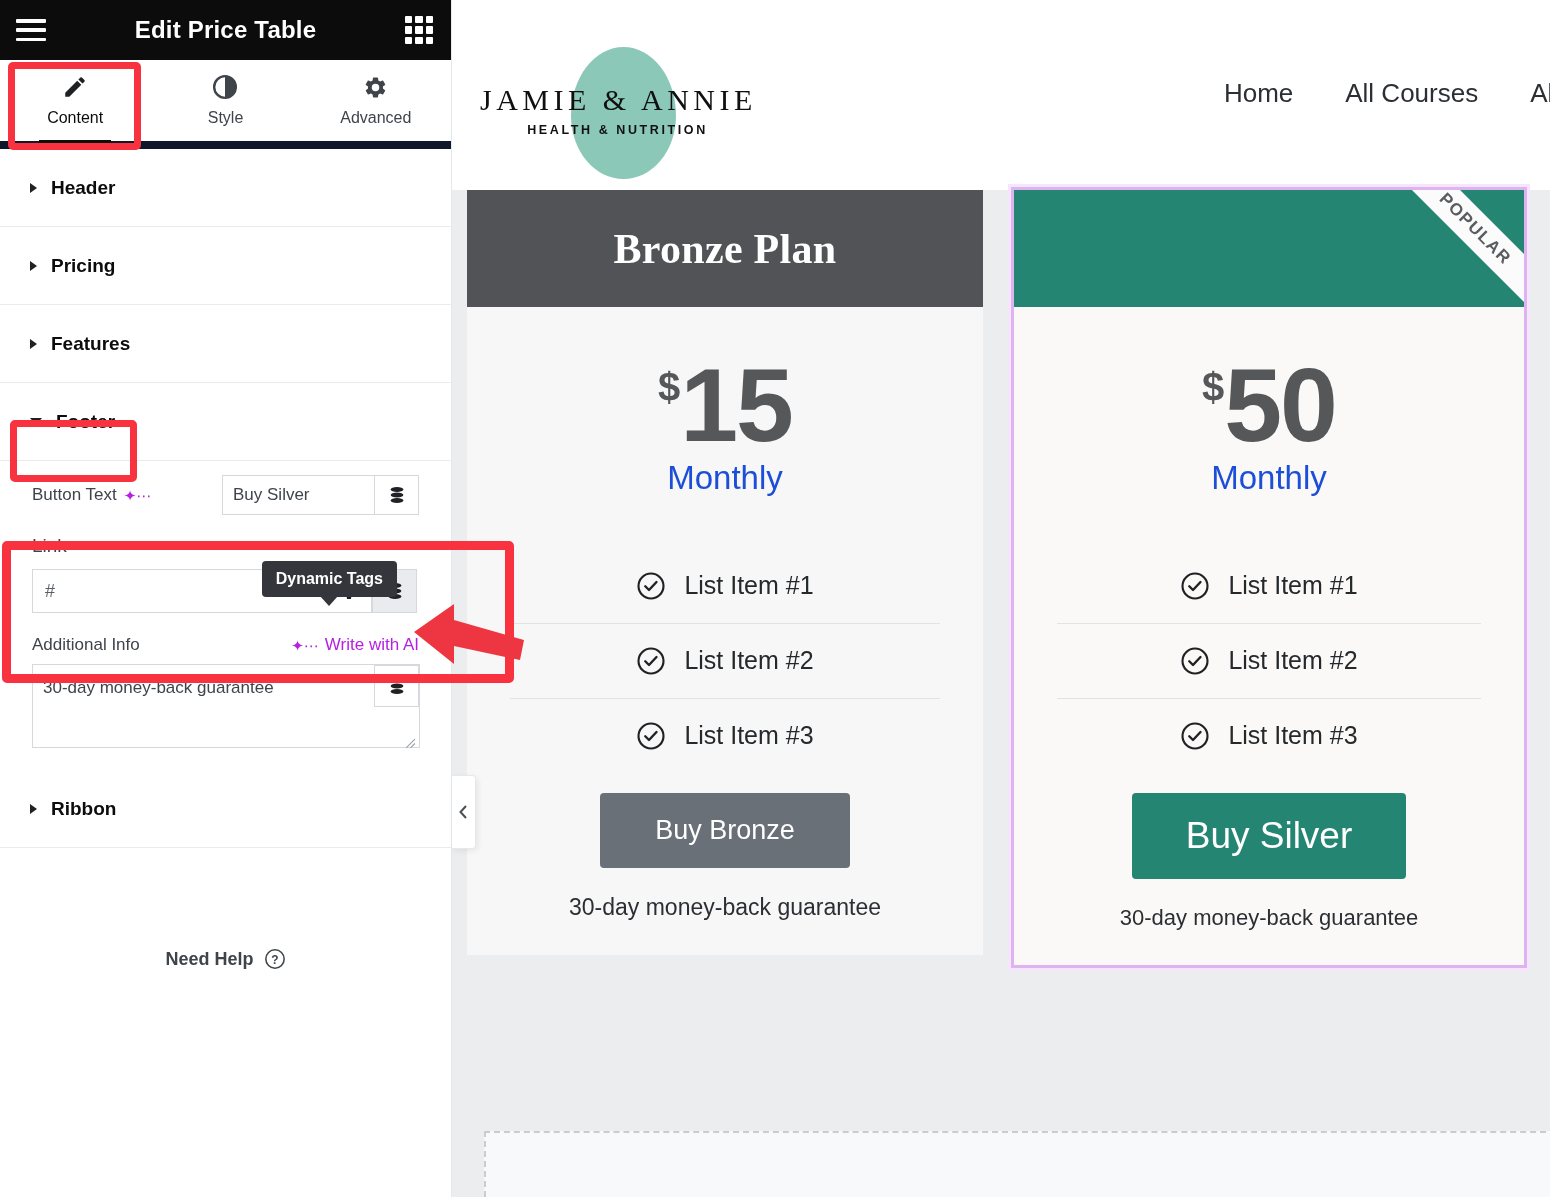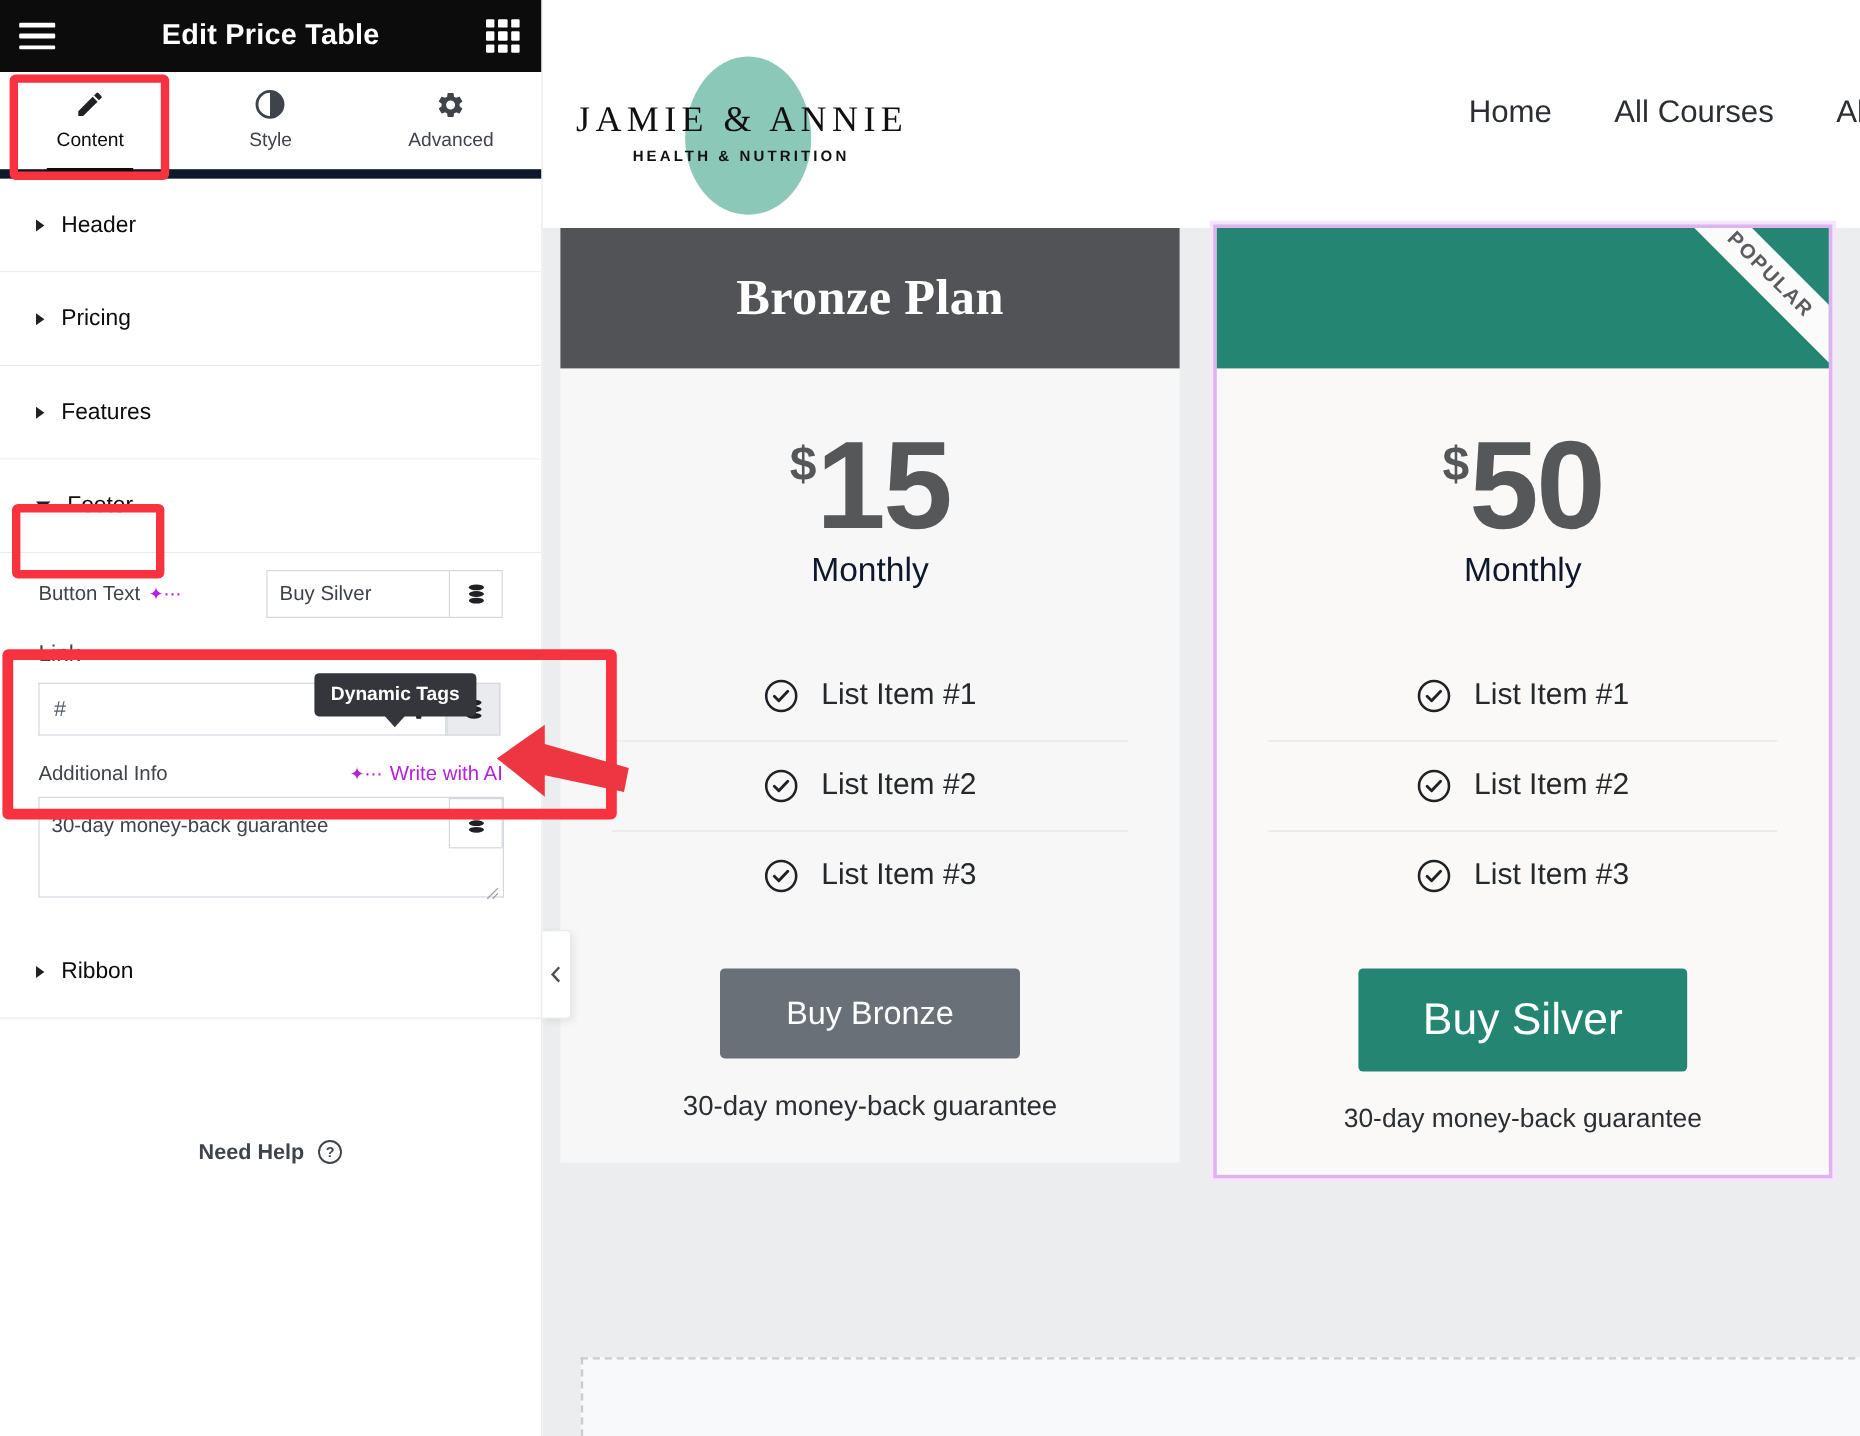--- a/index.html
+++ b/index.html
@@ -75,21 +75,21 @@
   }
   .section .caret {
     width: 0; height: 0; margin-right: 14px;
     border-left: 7px solid #1f2124; border-top: 5px solid transparent;
     border-bottom: 5px solid transparent;
   }
   .section.open .caret {
     border-left: 6px solid transparent; border-right: 6px solid transparent;
     border-top: 7px solid #1f2124; border-bottom: 0;
   }
-  .section .slabel { font-size: 19px; font-weight: normal; color: #0c0c0d; }
+  .section .slabel { font-size: 19px; font-weight: bold; color: #0c0c0d; }
 
   .sec-body { padding: 14px 32px 18px 32px; background: #fff; }
   .field-row { display: flex; align-items: center; margin-bottom: 16px; }
   .field-label {
     font-size: 17px; color: #3f444b; display: flex; align-items: center; gap: 7px;
   }
   .sparkle { color: #b620e0; font-size: 15px; line-height: 1; }
   .spacer { flex: 1; }
 
   .input-wrap { display: flex; align-items: stretch; height: 40px; }
@@ -223,31 +223,31 @@
     font-size: 17px; font-weight: bold; letter-spacing: 1.4px; color: #5a5c60;
   }
 
   .card-body { padding: 52px 0 0 0; text-align: center; }
   .price {
     display: inline-flex; align-items: flex-start; justify-content: center;
     color: #555759; line-height: .9;
   }
   .price .cur { font-size: 40px; font-weight: bold; margin-top: 10px; }
   .price .amt { font-size: 104px; font-weight: bold; letter-spacing: -2px; }
-  .period { font-size: 28px; color: #0f172a; margin-top: 6px; }
+  .period { font-size: 33px; color: #1d4ed8; margin-top: 6px; }
 
   .feat-list { margin: 52px 43px 0 43px; }
   .feat {
     display: flex; align-items: center; justify-content: center; gap: 18px;
     padding: 22px 0; border-bottom: 1px solid #e2e3e4;
   }
   .feat:last-child { border-bottom: none; }
   .feat-text { font-size: 25px; color: #26292c; }
 
-  .cta-wrap { margin-top: 40px; text-align: center; }
+  .cta-wrap { margin-top: 20px; text-align: center; }
   .cta {
     display: inline-block; border: none; cursor: pointer;
     font-family: inherit; border-radius: 4px; color: #fff;
   }
   .cta.bronze { background: #697078; font-size: 27px; padding: 22px 55px; }
   .cta.silver { background: #248573; font-size: 37px; padding: 22px 54px; }
   .guarantee { margin-top: 26px; font-size: 23px; color: #2b2f33; padding-bottom: 34px; }
   .guarantee.silver { font-size: 22px; }
 
   .drop-zone {

